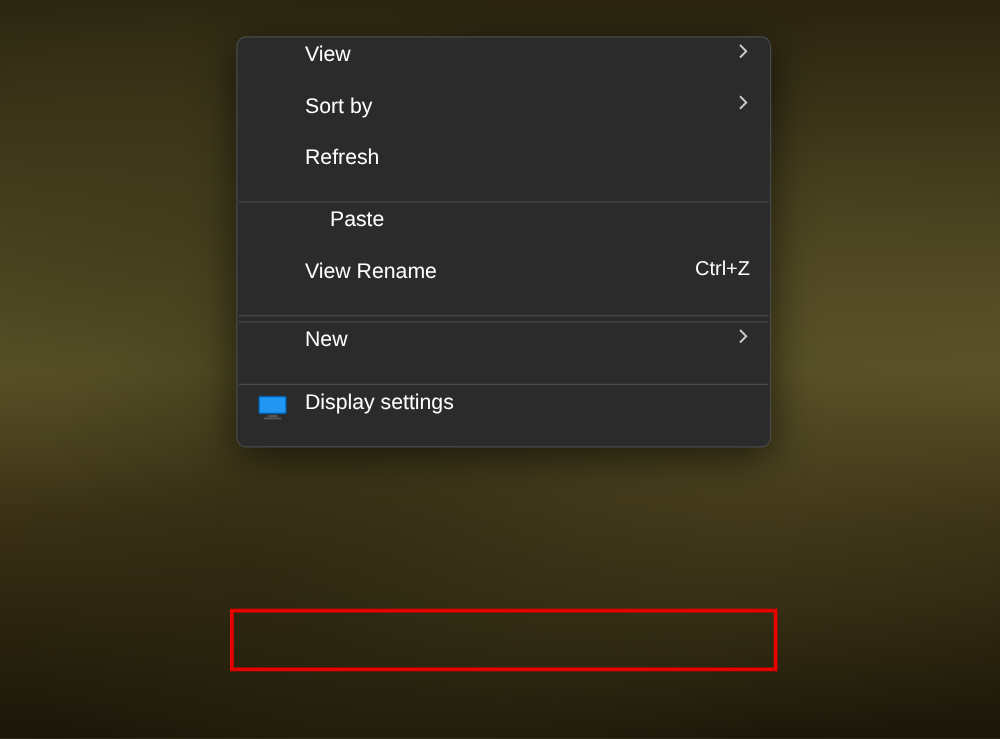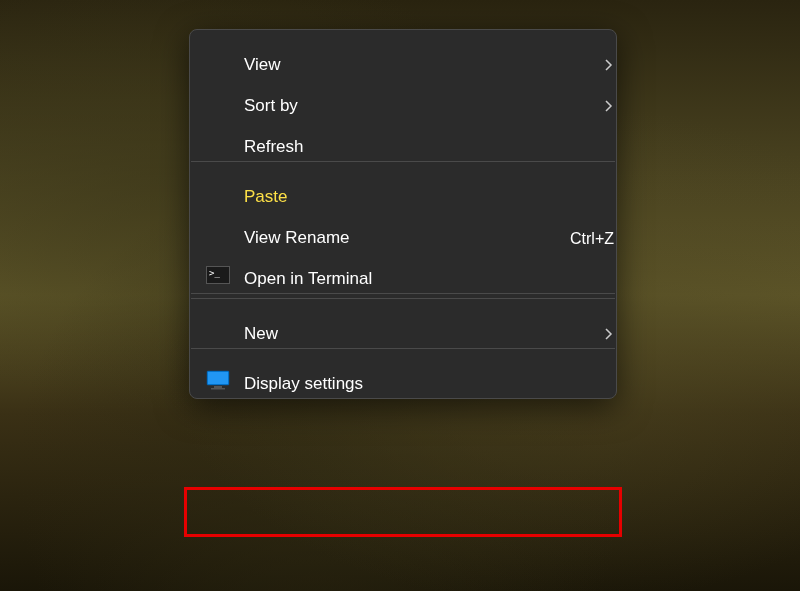--- a/index.html
+++ b/index.html
@@ -30,30 +30,31 @@
       top: 29px;
       width: 428px;
       background: #2b2b2b;
       border: 1px solid #4a4a4a;
       border-radius: 8px;
       box-shadow: 0 8px 32px rgba(0,0,0,0.6);
       padding: 4px 0;
     }
     .menu-item {
       display: flex;
-      align-items: flex-end;
+      align-items: flex-start;
       height: 41px;
-      padding: 0 2px 0 14px;
+      padding: 0 16px 0 14px;
       color: #ffffff;
       font-size: 17px;
       cursor: default;
       position: relative;
     }
     .menu-item.disabled {
-      color: #fde047;
+      color: #ffffff;
+      margin-left: 20px;
     }
     .menu-item.highlighted {
       background: #3d3d3d;
     }
     .menu-icon {
       width: 28px;
       height: 28px;
       margin-right: 12px;
       display: flex;
       align-items: center;
@@ -167,26 +168,20 @@
     <span class="menu-icon empty"></span>
     <span class="menu-label">Paste</span>
   </div>
 
   <div class="menu-item">
     <span class="menu-icon empty"></span>
     <span class="menu-label">View Rename</span>
     <span class="menu-shortcut">Ctrl+Z</span>
   </div>
 
-  <div class="menu-item">
-    <span class="menu-icon">
-      <span class="icon-terminal"></span>
-    </span>
-    <span class="menu-label">Open in Terminal</span>
-  </div>
 
   <div class="menu-separator"></div>
 
 
   <div class="menu-separator"></div>
 
   <div class="menu-item">
     <span class="menu-icon empty"></span>
     <span class="menu-label">New</span>
     <span class="menu-chevron">

